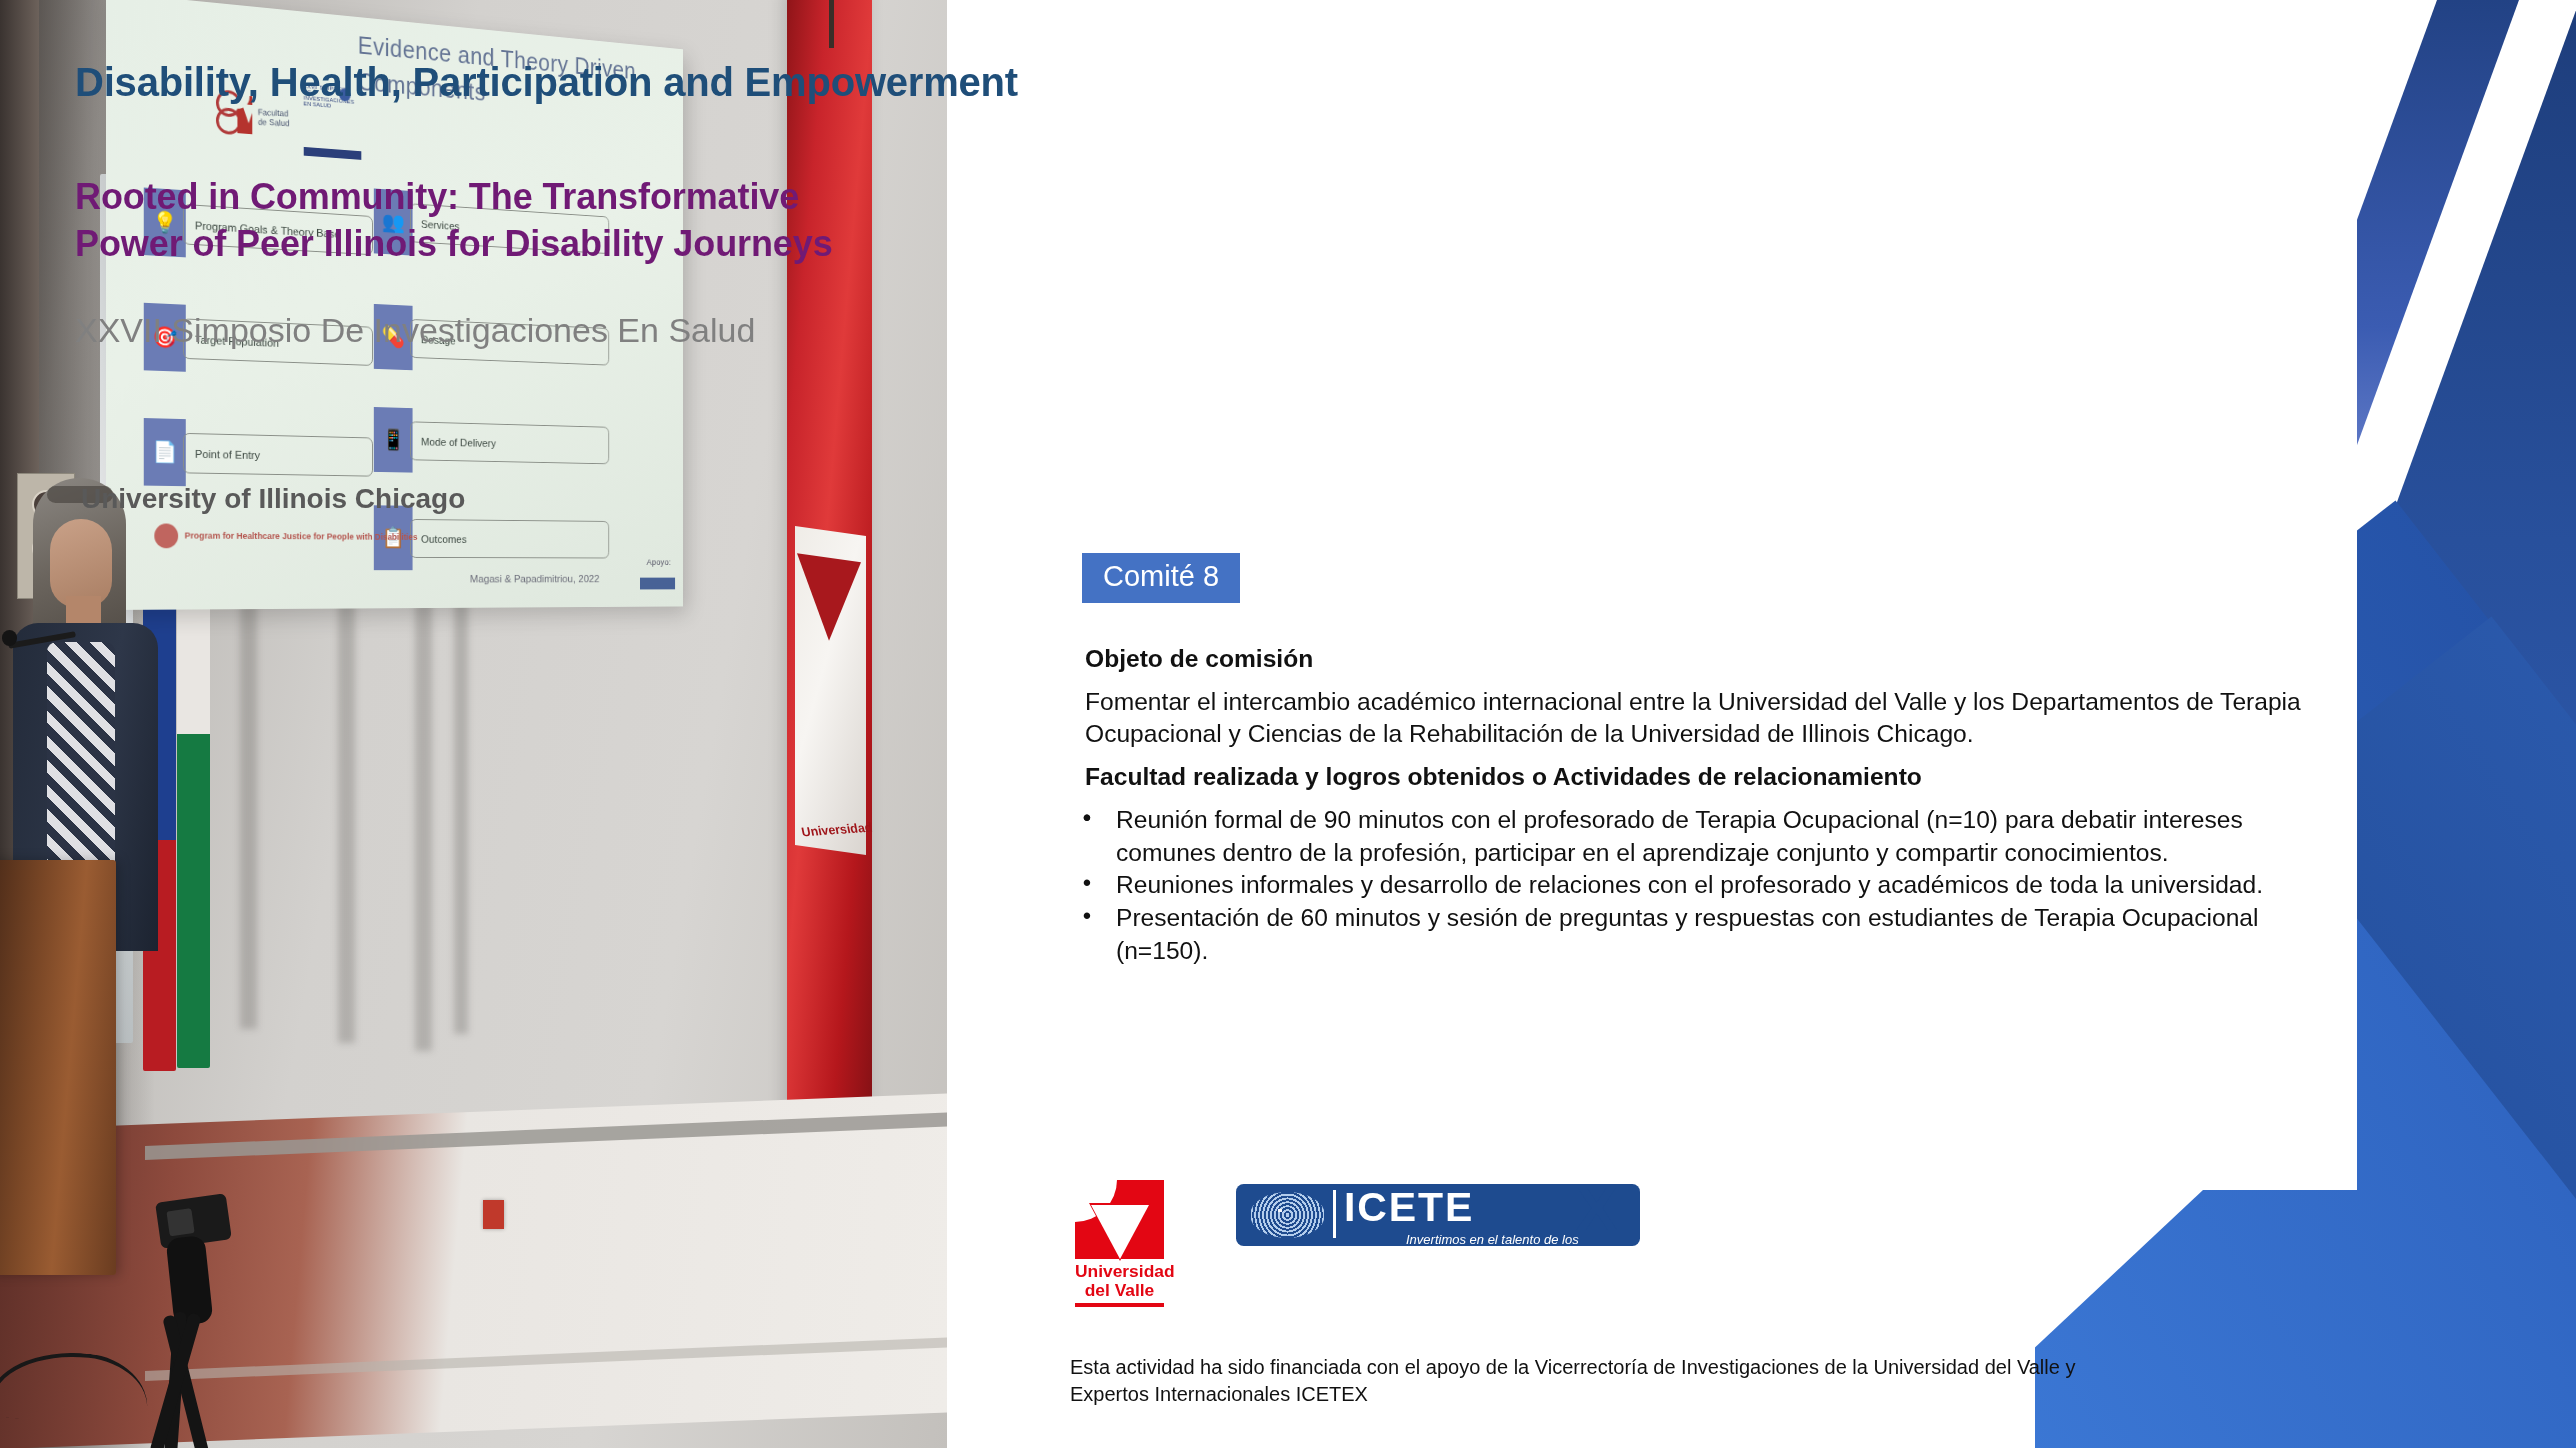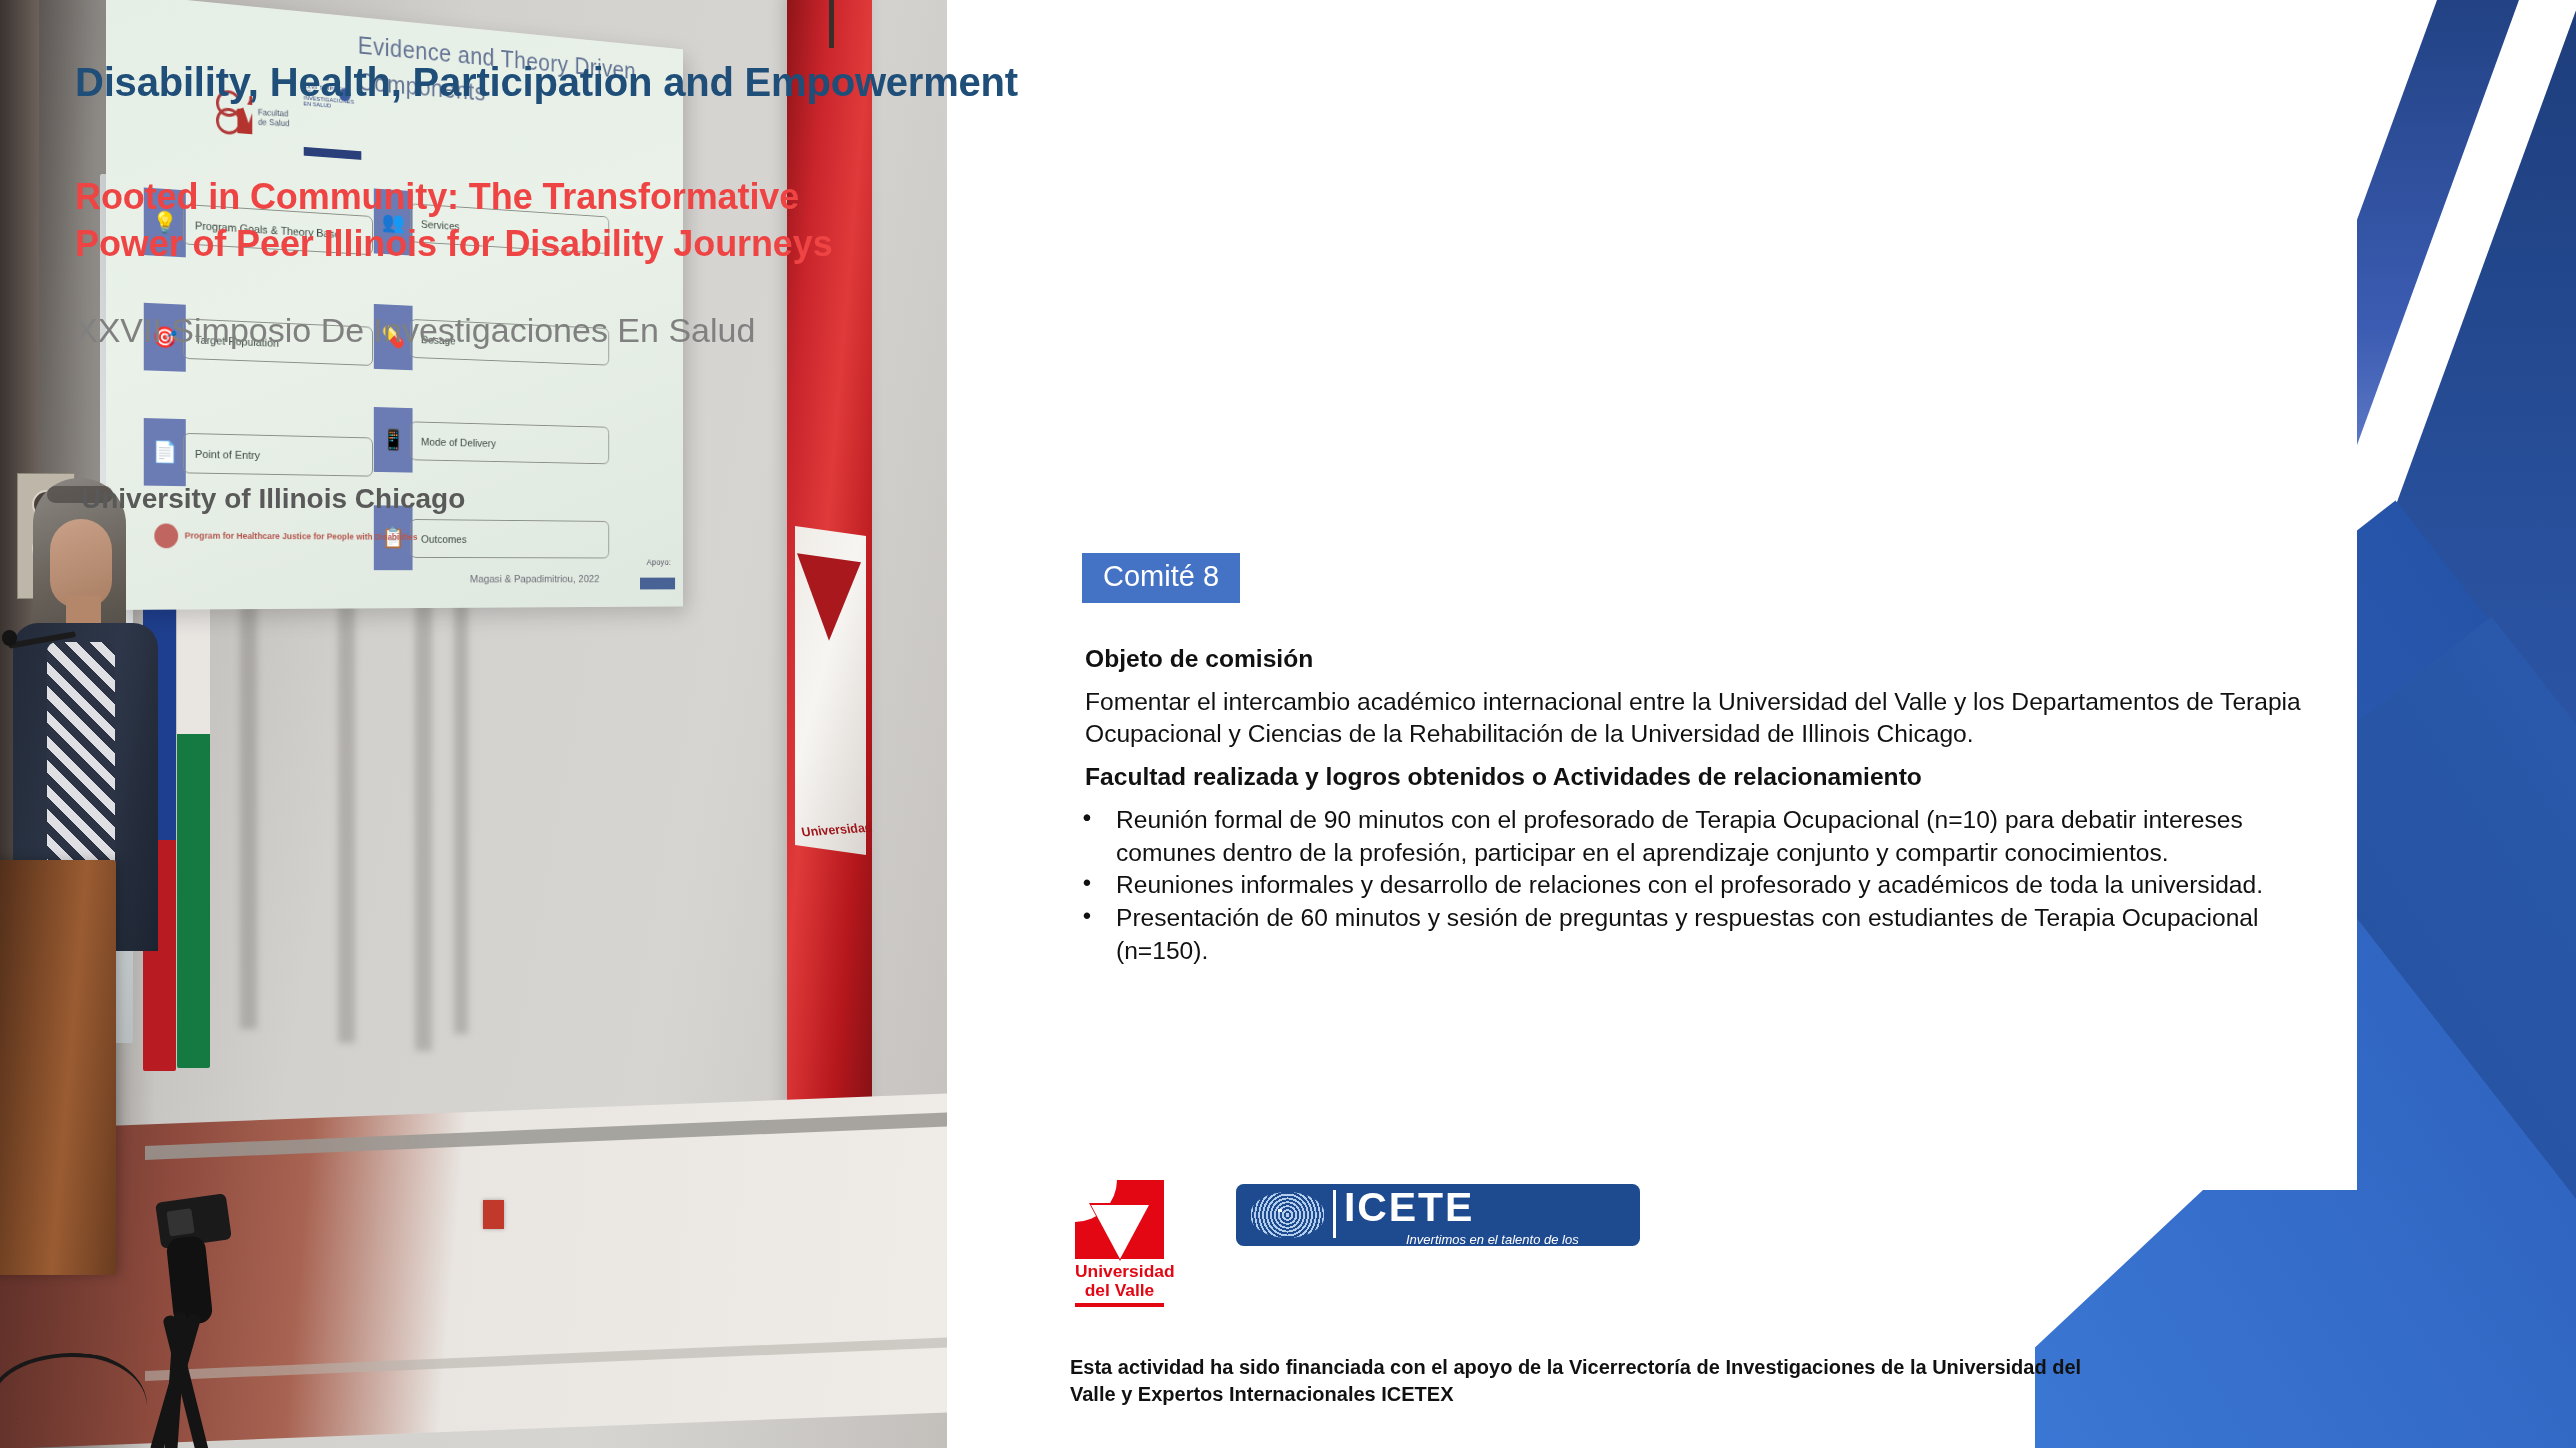--- a/index.html
+++ b/index.html
@@ -163,21 +163,21 @@
   
   .sheet{position:absolute;left:0;top:0;width:1410px;height:1190px;background:#fff;z-index:3;}
   .sheet2{position:absolute;left:0;top:1190px;width:1256px;height:259px;background:#fff;z-index:3;
     clip-path:polygon(0 0,100% 0,78% 100%,0 100%);}
 
   .content{position:absolute;left:0;top:0;width:1629px;height:1449px;z-index:5;}
 
   h1.t1{position:absolute;left:75px;top:5.8px;width:1159px;margin:0;
     font-size:40px;line-height:1.28;font-weight:bold;color:#1f4e79;letter-spacing:-0.2px;}
   h2.t2{position:absolute;left:75px;top:174px;width:1120px;margin:0;
-    font-size:36px;line-height:1.3;font-weight:bold;color:#ef4444;letter-spacing:-0.1px;}
+    font-size:36px;line-height:1.3;font-weight:bold;color:#701a75;letter-spacing:-0.1px;}
   .t3{position:absolute;left:75px;top:311px;font-size:34px;color:#808080;}
   .t4{position:absolute;left:75px;top:410px;font-size:28px;font-weight:bold;color:#595959;}
   .t5{position:absolute;left:81px;top:483px;font-size:28px;font-weight:bold;color:#595959;}
   .badge{position:absolute;left:1082px;top:553px;background:#4472c4;color:#fff;
     font-size:29px;padding:6.8px 21px 10.6px;z-index:6;}
 
   .body-blk{position:absolute;left:1075px;top:633px;width:1265px;z-index:6;
     font-size:24.6px;line-height:1.33;color:#111;}
   .body-blk .bold{font-weight:bold;}
   .body-blk p{margin:10px;}
@@ -205,21 +205,21 @@
                repeating-radial-gradient(circle at 50% 50%,#bcd4f2 0 1.9px,#1e4b8f 1.9px 3.9px);
     opacity:.95;}
   .ice-sep{position:absolute;left:97px;top:9.7px;width:2.9px;height:48px;background:#fff;}
   .ice-name{position:absolute;left:108px;top:3.9px;font-size:41px;font-weight:bold;color:#fff;
     letter-spacing:1.9px;font-family:"Liberation Sans",sans-serif;}
   .ice-tag{position:absolute;left:170px;top:52px;font-size:13px;font-style:italic;color:#fff;}
   .ice-x{position:absolute;left:340px;top:-1.9px;font-size:62px;font-weight:bold;color:#1e4b8f;
     line-height:1;}
 
   .footnote{position:absolute;left:1070px;top:1354px;width:1062px;z-index:6;
-    font-size:20px;line-height:1.35;color:#111;font-weight:bold;}
+    font-size:20px;line-height:1.35;color:#111;}
 </style>
 </head>
 <body>
 
 <div class="photo">
   <div class="ph-wall"></div>
   <div class="ph-leftwall"></div>
   <div class="ph-wall-shadow"></div>
 
   <div>

